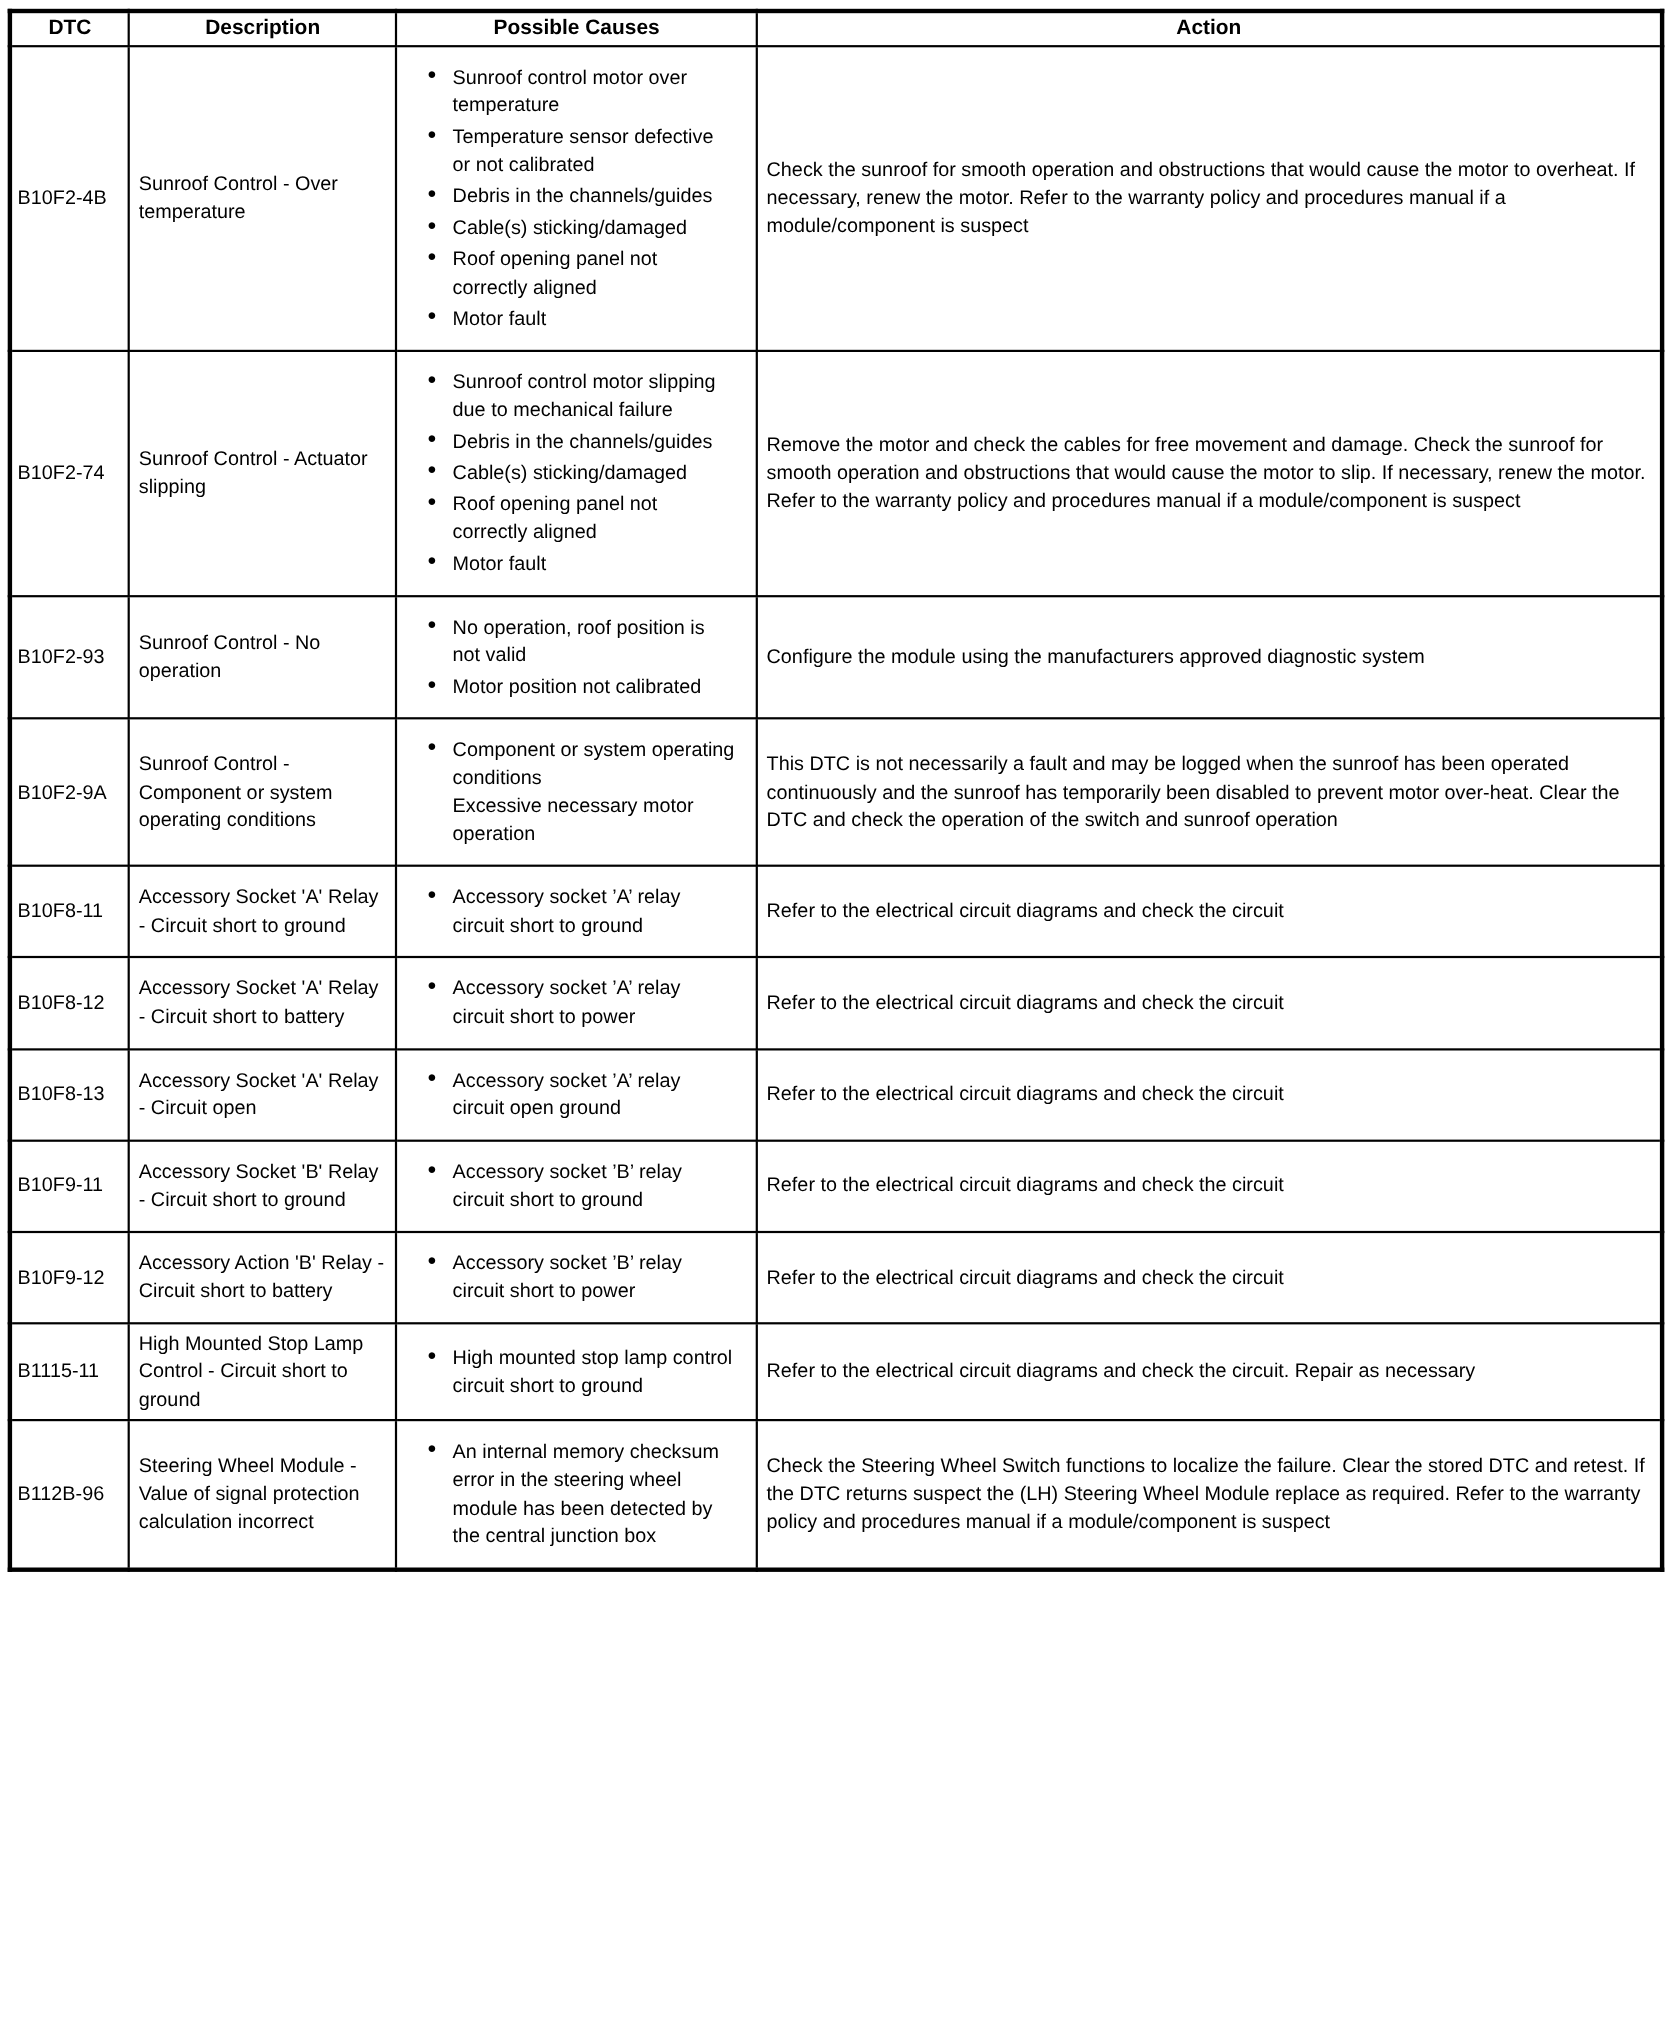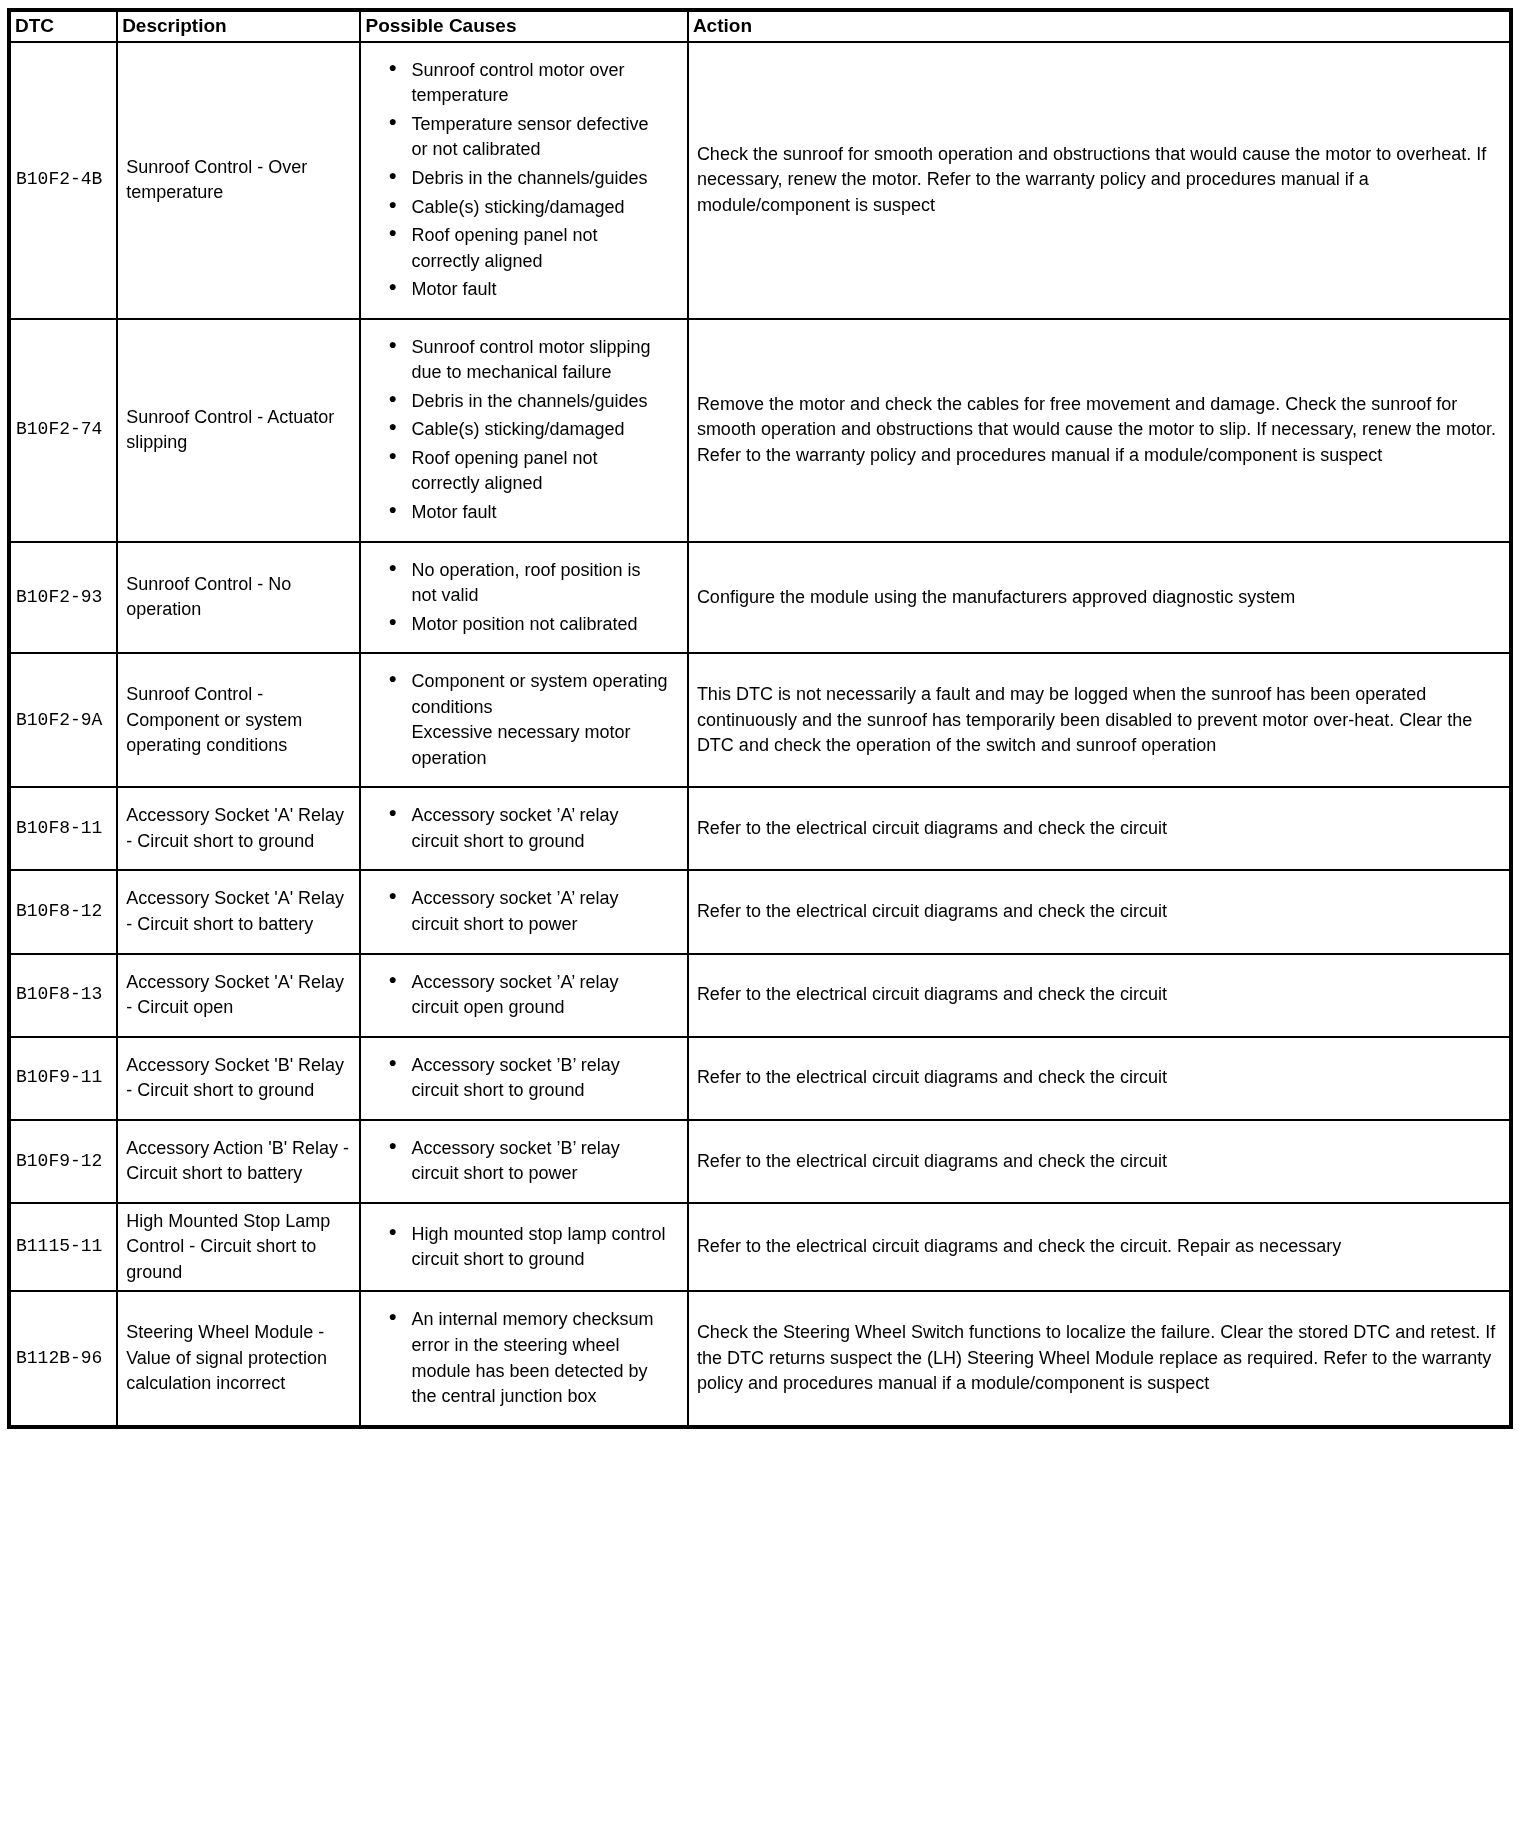--- a/index.html
+++ b/index.html
@@ -23,27 +23,27 @@
   }
   th, td {
     border: 2px solid #000;
     font-size: 18px;
     line-height: 1.42;
     vertical-align: middle;
     word-wrap: break-word;
   }
   thead th {
     font-weight: bold;
-    text-align: left;
+    text-align: center;
     padding: 3px 4px;
     font-size: 19px;
     line-height: 1.2;
   }
   td { padding: 5px 8px; }
-  td.col-dtc { padding: 5px 3px 5px 5px; font-family: Liberation Mono, monospace; }
+  td.col-dtc { padding: 5px 3px 5px 5px; }
   .w-dtc    { width: 7.2%; }
   .w-desc   { width: 16.2%; }
   .w-causes { width: 21.8%; }
   .w-action { width: 54.8%; }
   ul.causes {
     margin: 10px;
     padding: 0 0 0 32px;
     list-style: none;
   }
   ul.causes li {

